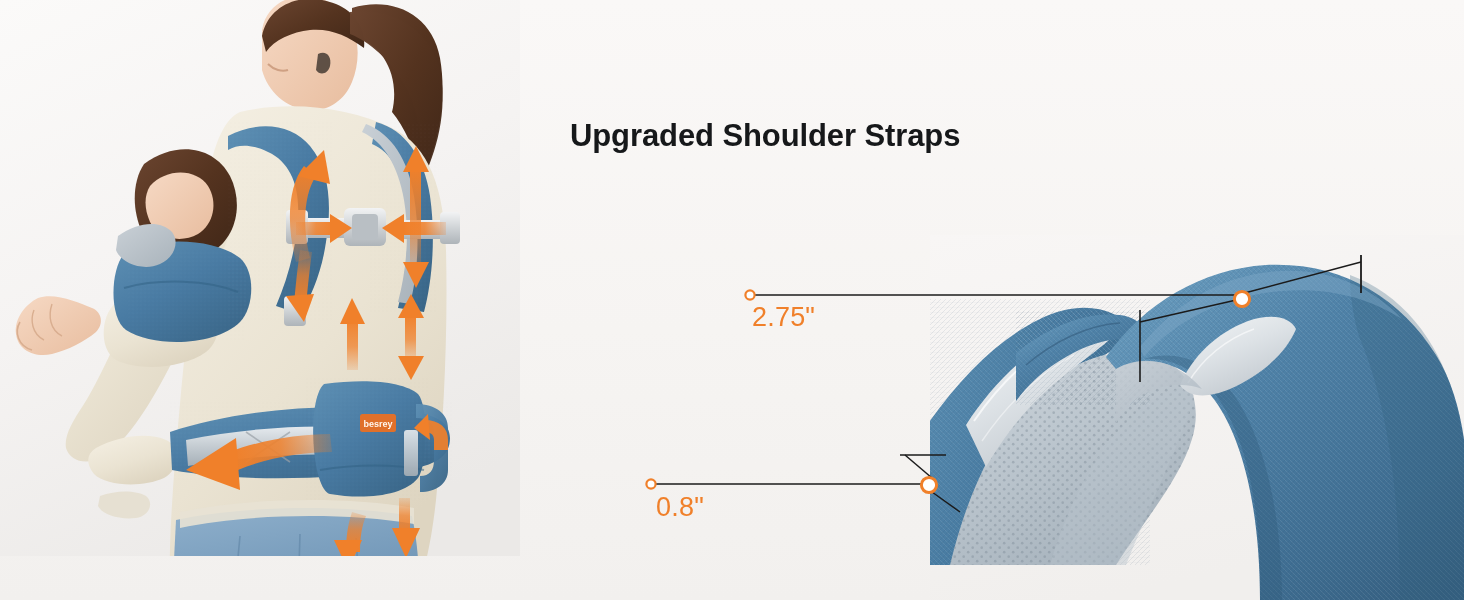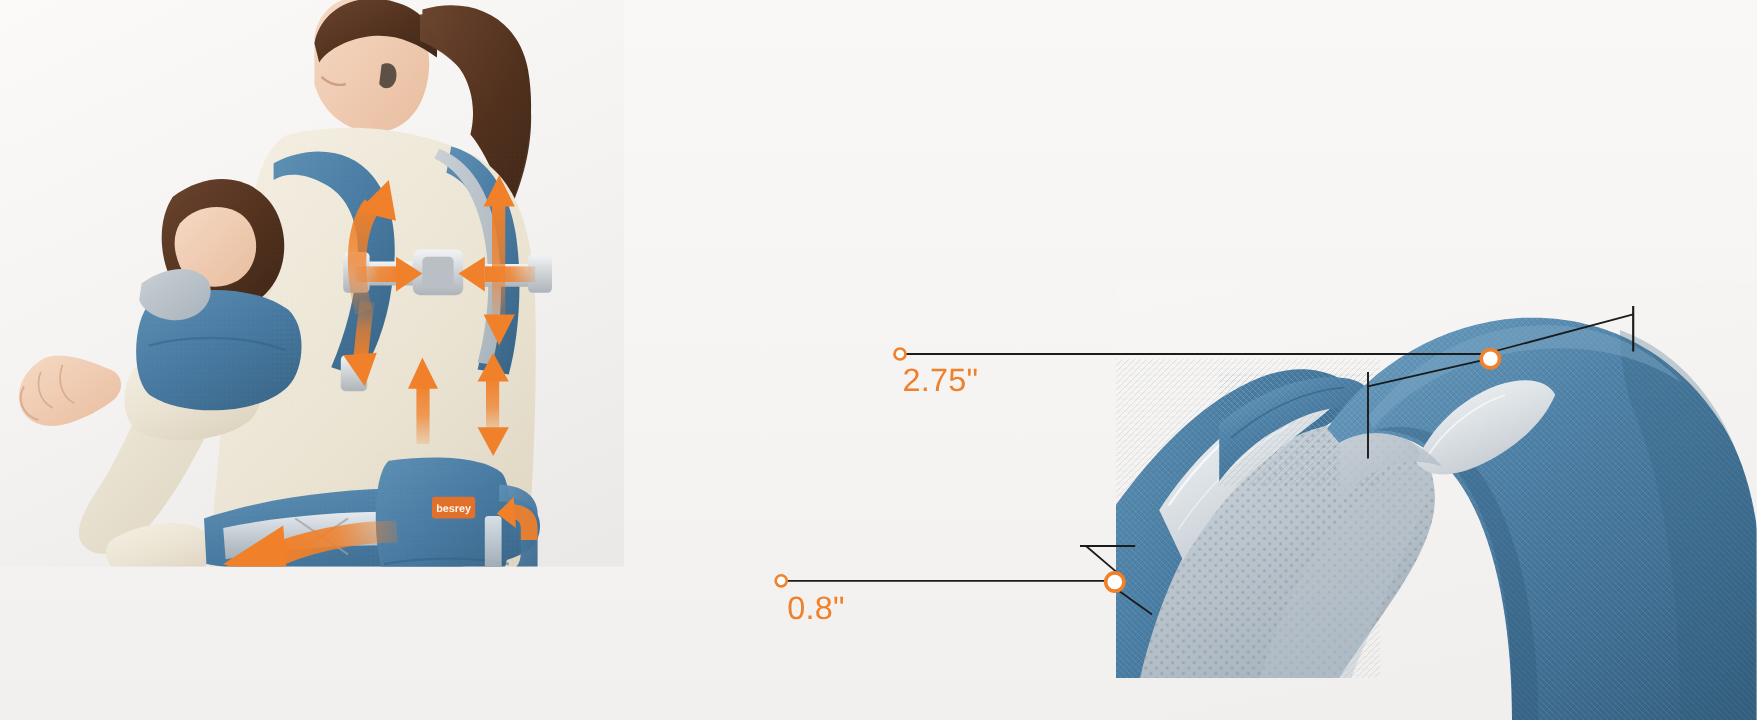--- a/index.html
+++ b/index.html
@@ -9,21 +9,21 @@
     font-family:"Liberation Sans", sans-serif;
     background:#f7f5f3; overflow:hidden;
   }
   .stage{
     position:relative; width:1464px; height:600px;
     background:linear-gradient(180deg,#faf8f7 0%,#f6f4f2 55%,#f2f0ee 100%);
   }
 
   
   .photo-left{
-    position:absolute; left:0; top:0; width:520px; height:472px;
+    position:absolute; left:0; top:0; width:520px; height:556px;
     overflow:hidden;
     background:linear-gradient(160deg,#faf9f8 0%,#f6f4f3 40%,#eeecea 100%);
   }
   .ph-svg{ position:absolute; inset:0; }
 
   
   .copy{ position:absolute; left:570px; top:118px; width:760px; }
   .headline{
     font-size:31px; font-weight:bold; color:#16181a;
     letter-spacing:-.1px; line-height:1.18;
@@ -281,20 +281,21 @@
         <g>
           <path d="M424 420 C440 420 448 428 448 440 L448 450 L434 450 L434 440
                    C434 434 430 432 424 432 Z" fill="#f0802a" opacity="0.92"></path>
           <path d="M428 414 L414 428 L430 440 Z" fill="#f0802a"></path>
         </g>
       </g>
     </svg>
   </div>
 
   <div class="copy">
+    <h1 class="headline">Upgraded Shoulder Straps</h1>
   </div>
 
   <div class="photo-right">
     <svg class="pr-svg" viewBox="0 0 534 365" preserveAspectRatio="xMidYMid slice">
       <defs>
         <linearGradient id="bgR" x1="0" y1="0" x2="0.3" y2="1">
           <stop offset="0" stop-color="#f8f6f5"></stop>
             <stop offset="1" stop-color="#f1efed"></stop>
         </linearGradient>
         <linearGradient id="fabOut" x1="0.1" y1="0" x2="0.9" y2="1">

